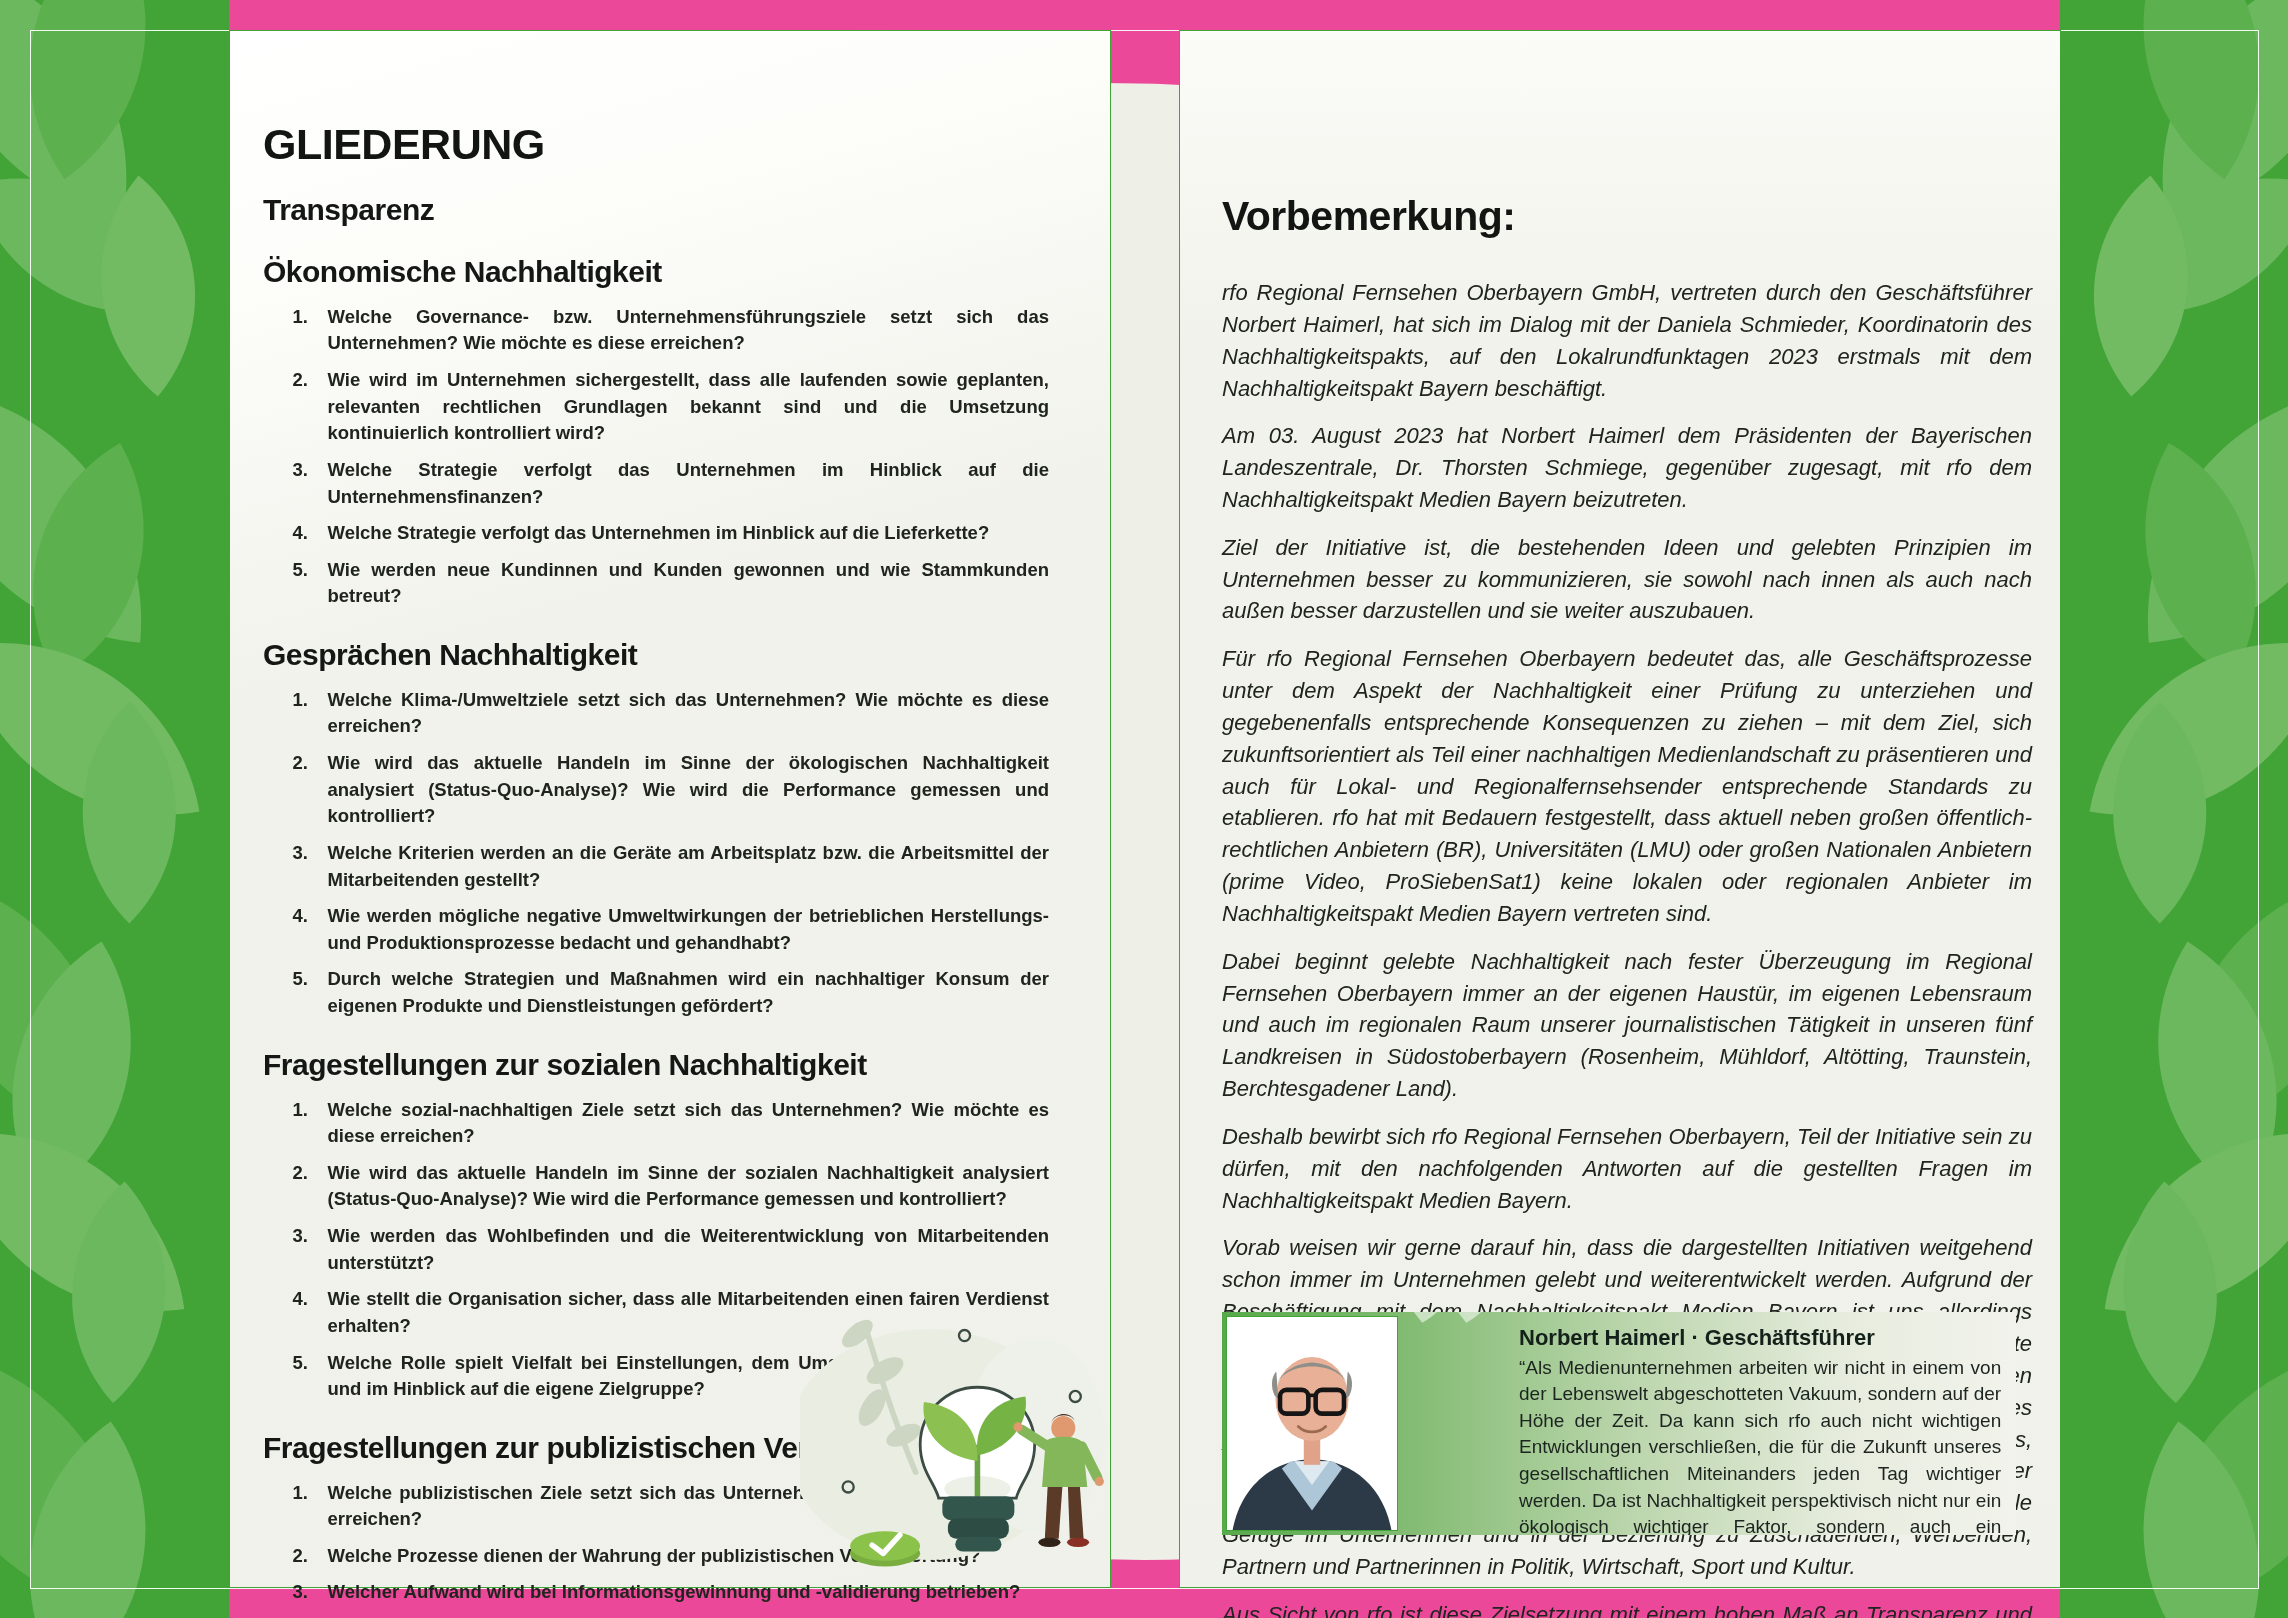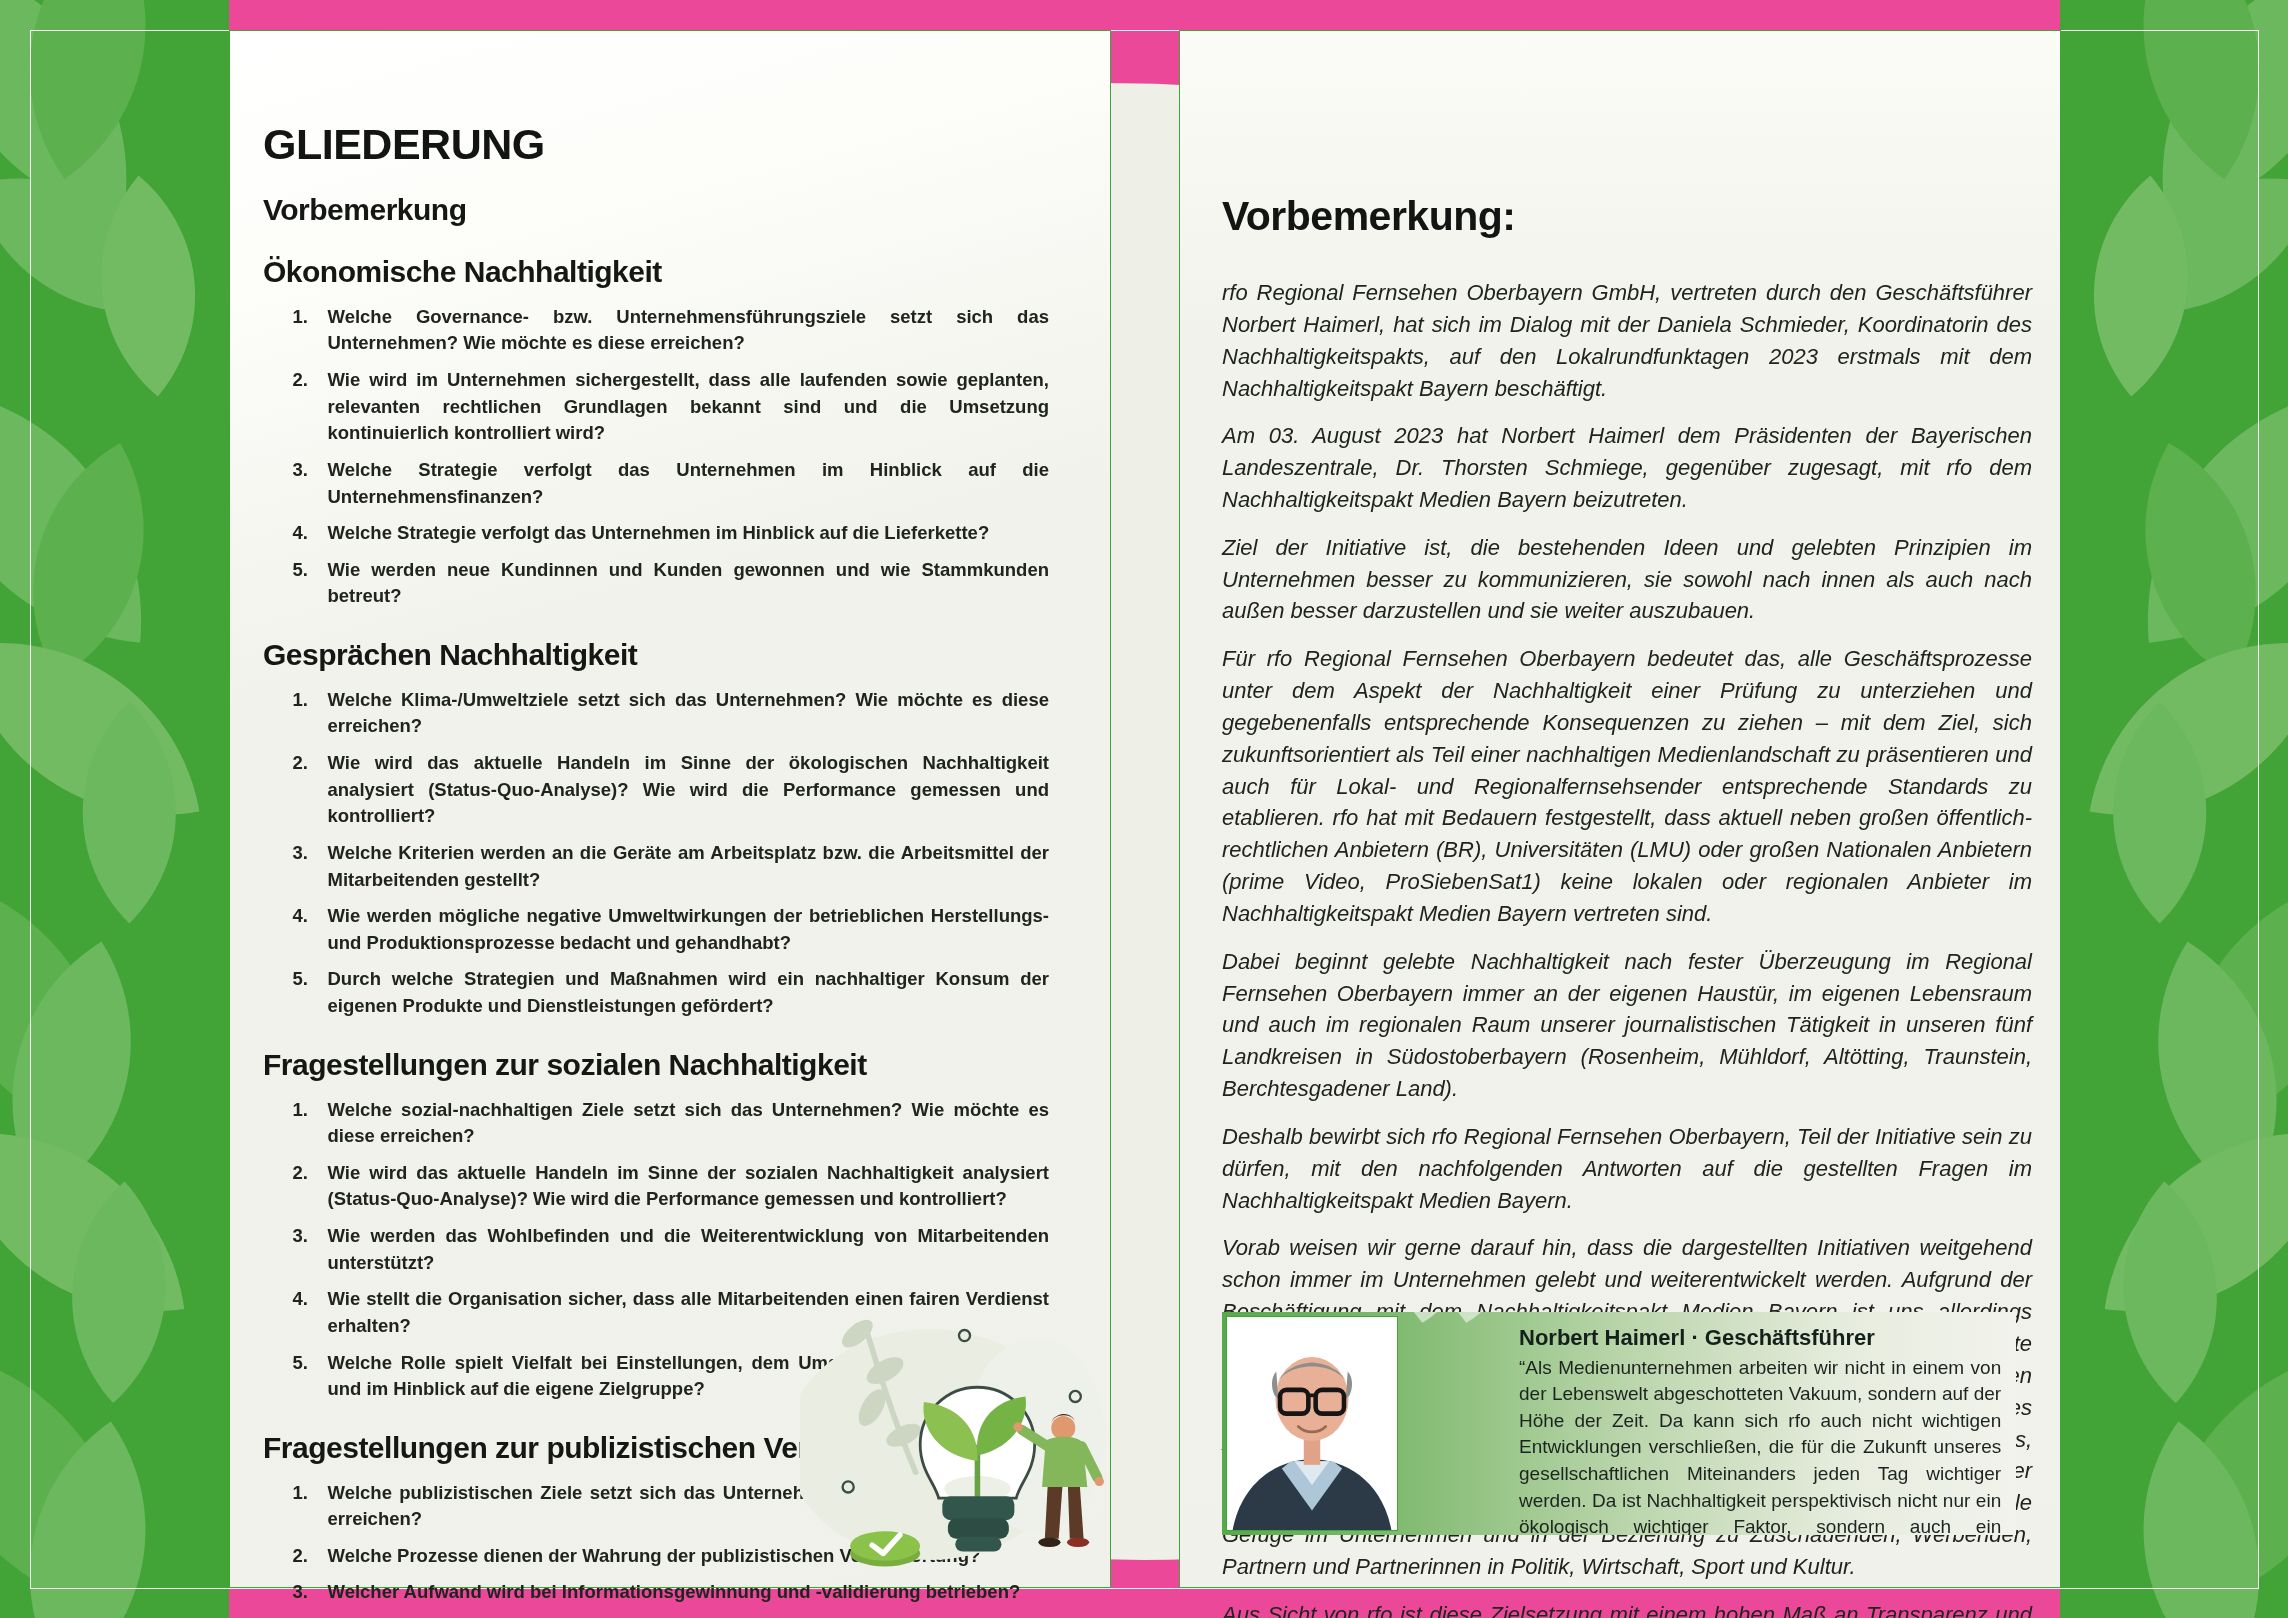--- a/index.html
+++ b/index.html
@@ -97,21 +97,21 @@
     <use href="#leafA" fill="#6cb85e" transform="translate(135,1280) rotate(48) scale(1.0)"></use>
     <use href="#leafA" fill="#5cb04e" transform="translate(-80,1460) rotate(8) scale(1.5)"></use>
     <use href="#leafA" fill="#6cb85e" transform="translate(120,1540) rotate(55) scale(1.2)"></use>
   </svg>
 
   <div class="frame-line"></div>
 
   <div class="page left-page">
     <div class="lp-inner">
       <h1 class="doc-title">GLIEDERUNG</h1>
-      <div class="lp-sub">Vorbemerkung</div>
+      <div class="lp-sub">Transparenz</div>
 
       <section>
         <h2 class="sec-h">Ökonomische Nachhaltigkeit</h2>
         <ol class="qlist">
           <li>Welche Governance- bzw. Unternehmensführungsziele setzt sich das Unternehmen? Wie möchte es diese erreichen?</li>
           <li>Wie wird im Unternehmen sichergestellt, dass alle laufenden sowie geplanten, relevanten rechtlichen Grundlagen bekannt sind und die Umsetzung kontinuierlich kontrolliert wird?</li>
           <li>Welche Strategie verfolgt das Unternehmen im Hinblick auf die Unternehmensfinanzen?</li>
           <li>Welche Strategie verfolgt das Unternehmen im Hinblick auf die Lieferkette?</li>
           <li>Wie werden neue Kundinnen und Kunden gewonnen und wie Stammkunden betreut?</li>
         </ol>

